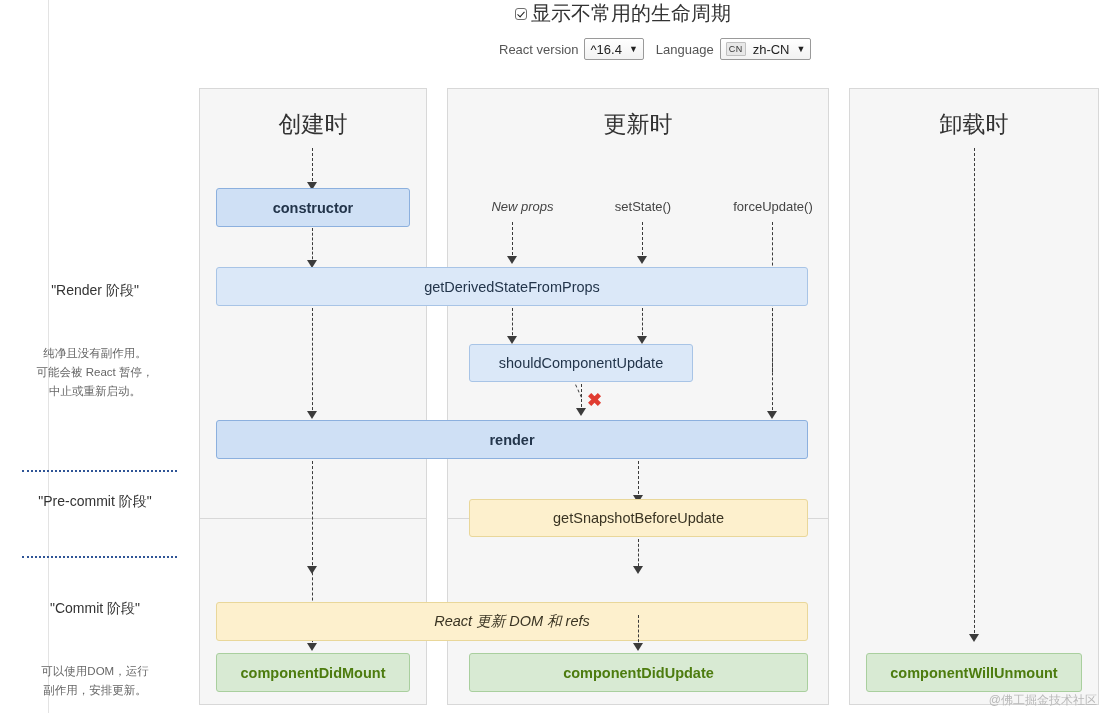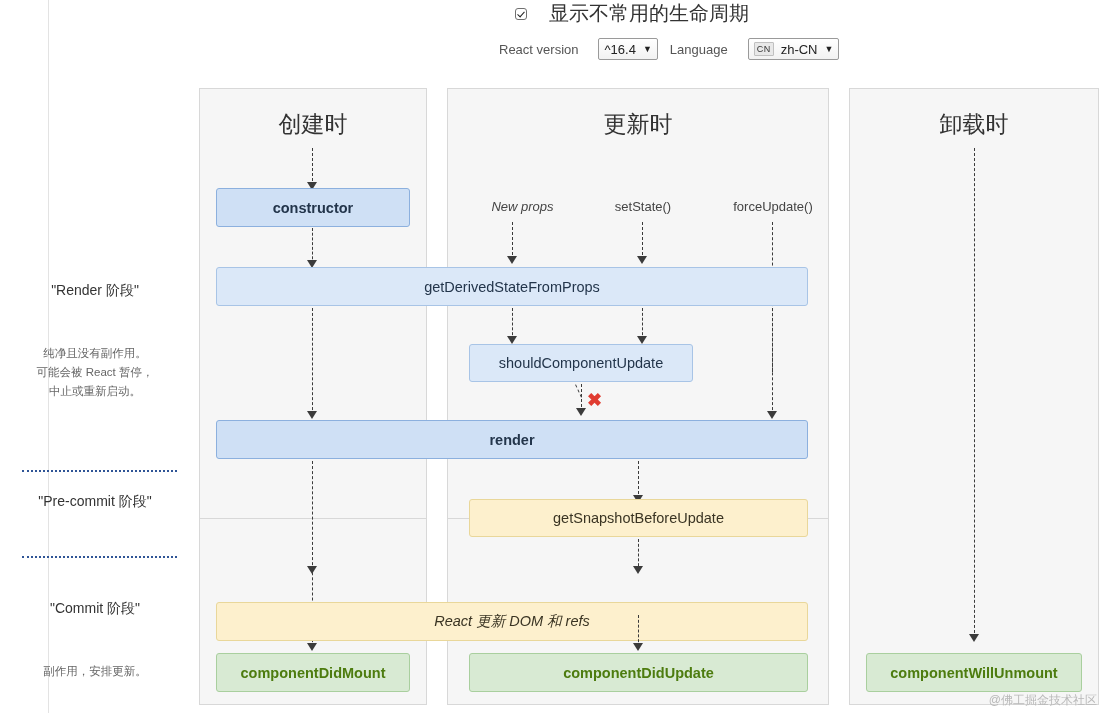--- a/index.html
+++ b/index.html
@@ -25,21 +25,21 @@
     background: #e3e3e3;
   }
 
   
   .top-check {
     position: absolute;
     left: 515px;
     top: 0px;
     display: flex;
     align-items: center;
-    gap: 22px;
+    gap: 4px;
     font-family: Liberation Serif, serif;
   }
   .top-check .box {
     width: 12px;
     height: 12px;
     border: 1px solid #707070;
     background: #fff;
     position: relative;
     box-sizing: border-box;
   }
@@ -63,21 +63,21 @@
   .selectors {
     position: absolute;
     left: 499px;
     top: 38px;
     display: flex;
     align-items: center;
     gap: 12px;
     font-size: 13px;
     color: #555;
   }
-  .sel-group { display: flex; align-items: center; gap: 20px; }
+  .sel-group { display: flex; align-items: center; gap: 6px; }
   .select {
     border: 1px solid #9a9a9a;
     border-radius: 2px;
     background: linear-gradient(#ffffff, #f2f2f2);
     height: 22px;
     display: flex;
     align-items: center;
     padding: 0 5px;
     font-size: 13px;
     color: #222;
@@ -283,20 +283,21 @@
   </div>
 </div>
 <div class="dotted-sep" style="top:470px;"></div>
 <div class="phase" style="left:5px; top:493px;">
   <div class="ph-title">"Pre-commit 阶段"</div>
 </div>
 <div class="dotted-sep" style="top:556px;"></div>
 <div class="phase" style="left:5px; top:600px;">
   <div class="ph-title">"Commit 阶段"</div>
   <div class="ph-desc">
+    <div>可以使用DOM，运行</div>
     <div>副作用，安排更新。</div>
   </div>
 </div>
 
 <div class="vline" style="left:312px; top:148px; height:38px;"></div>
 <div class="arrowhead" style="left:307px; top:182px;"></div>
 
 <div class="box blue bold" style="left:216px; top:188px; width:194px; height:39px;">constructor</div>
 
 <div class="vline" style="left:312px; top:228px; height:36px;"></div>

